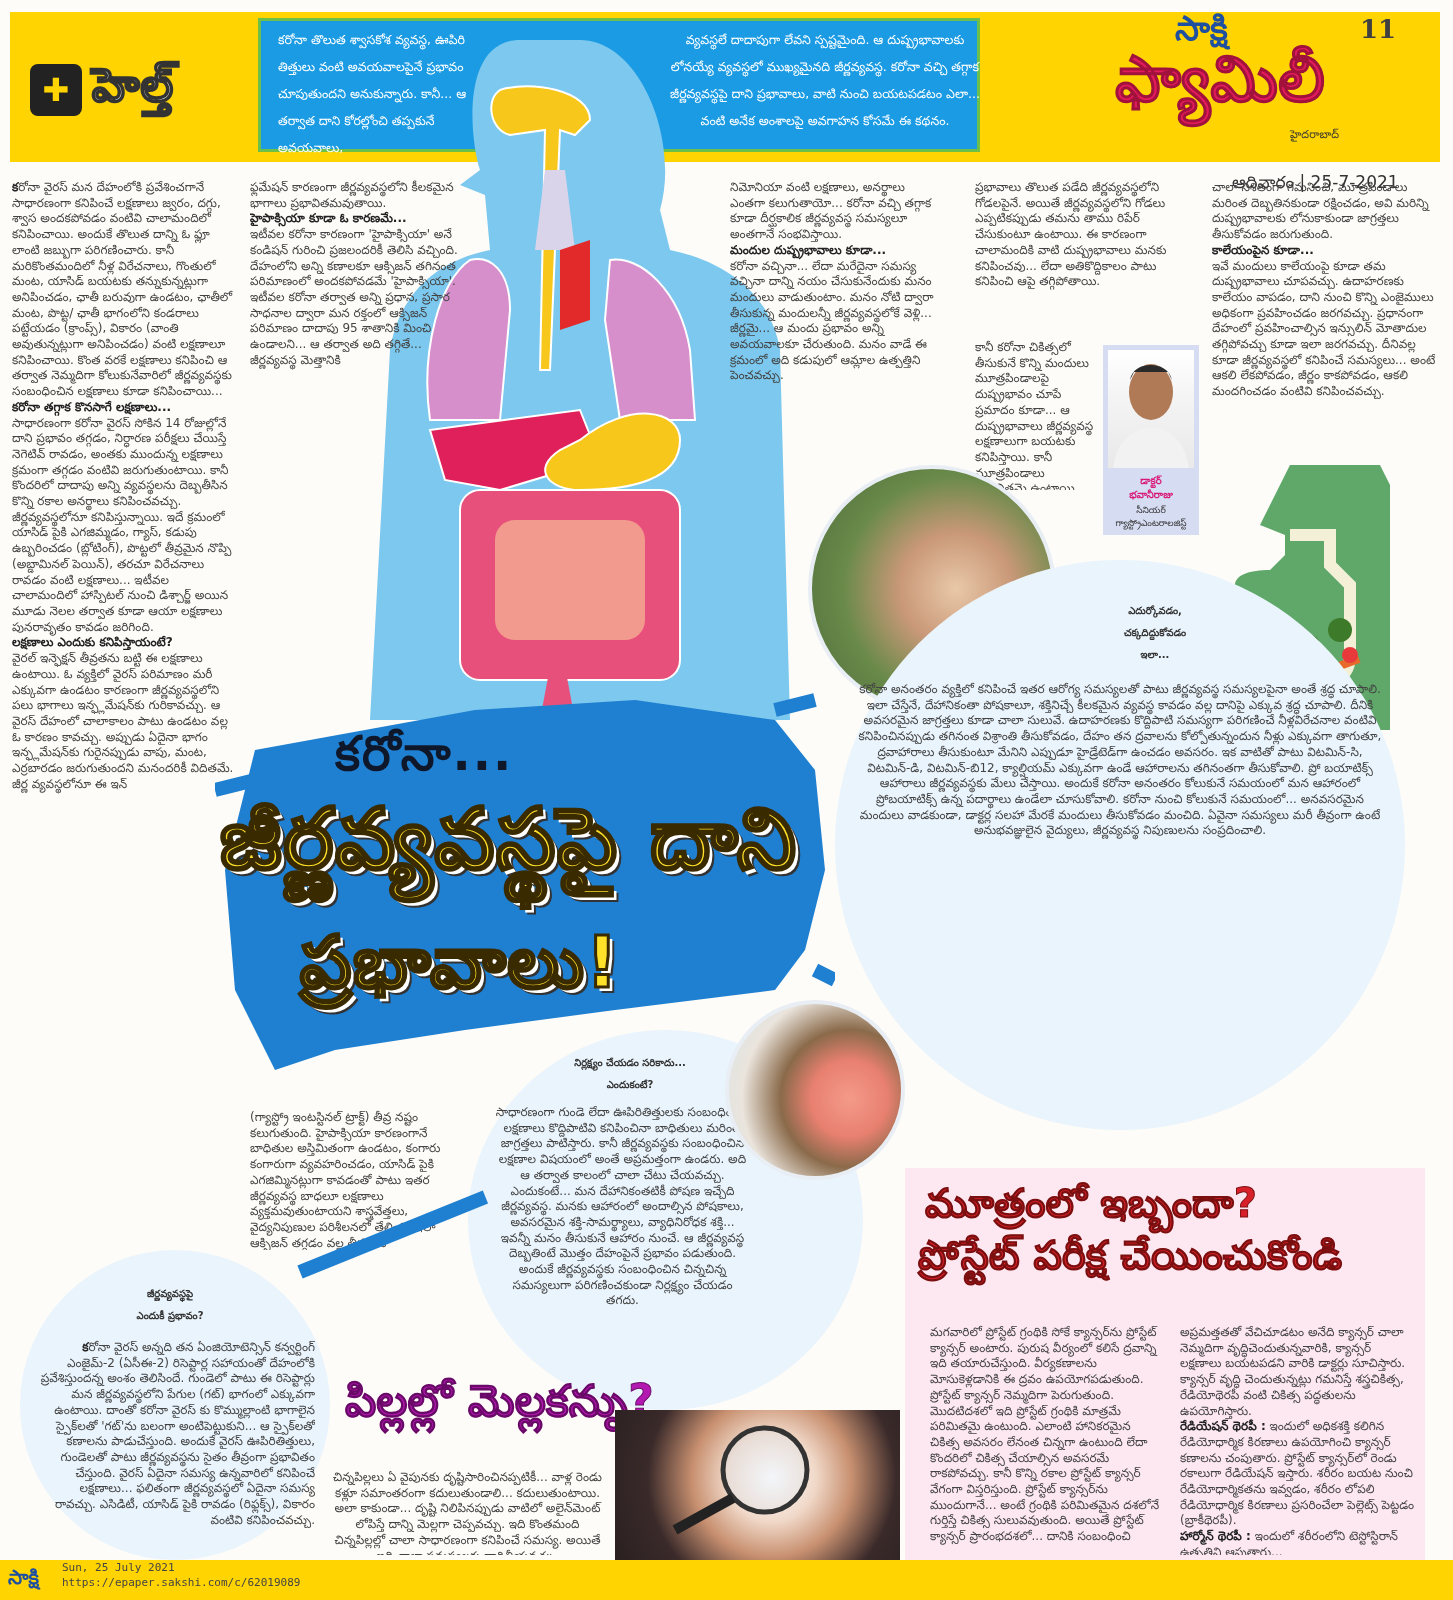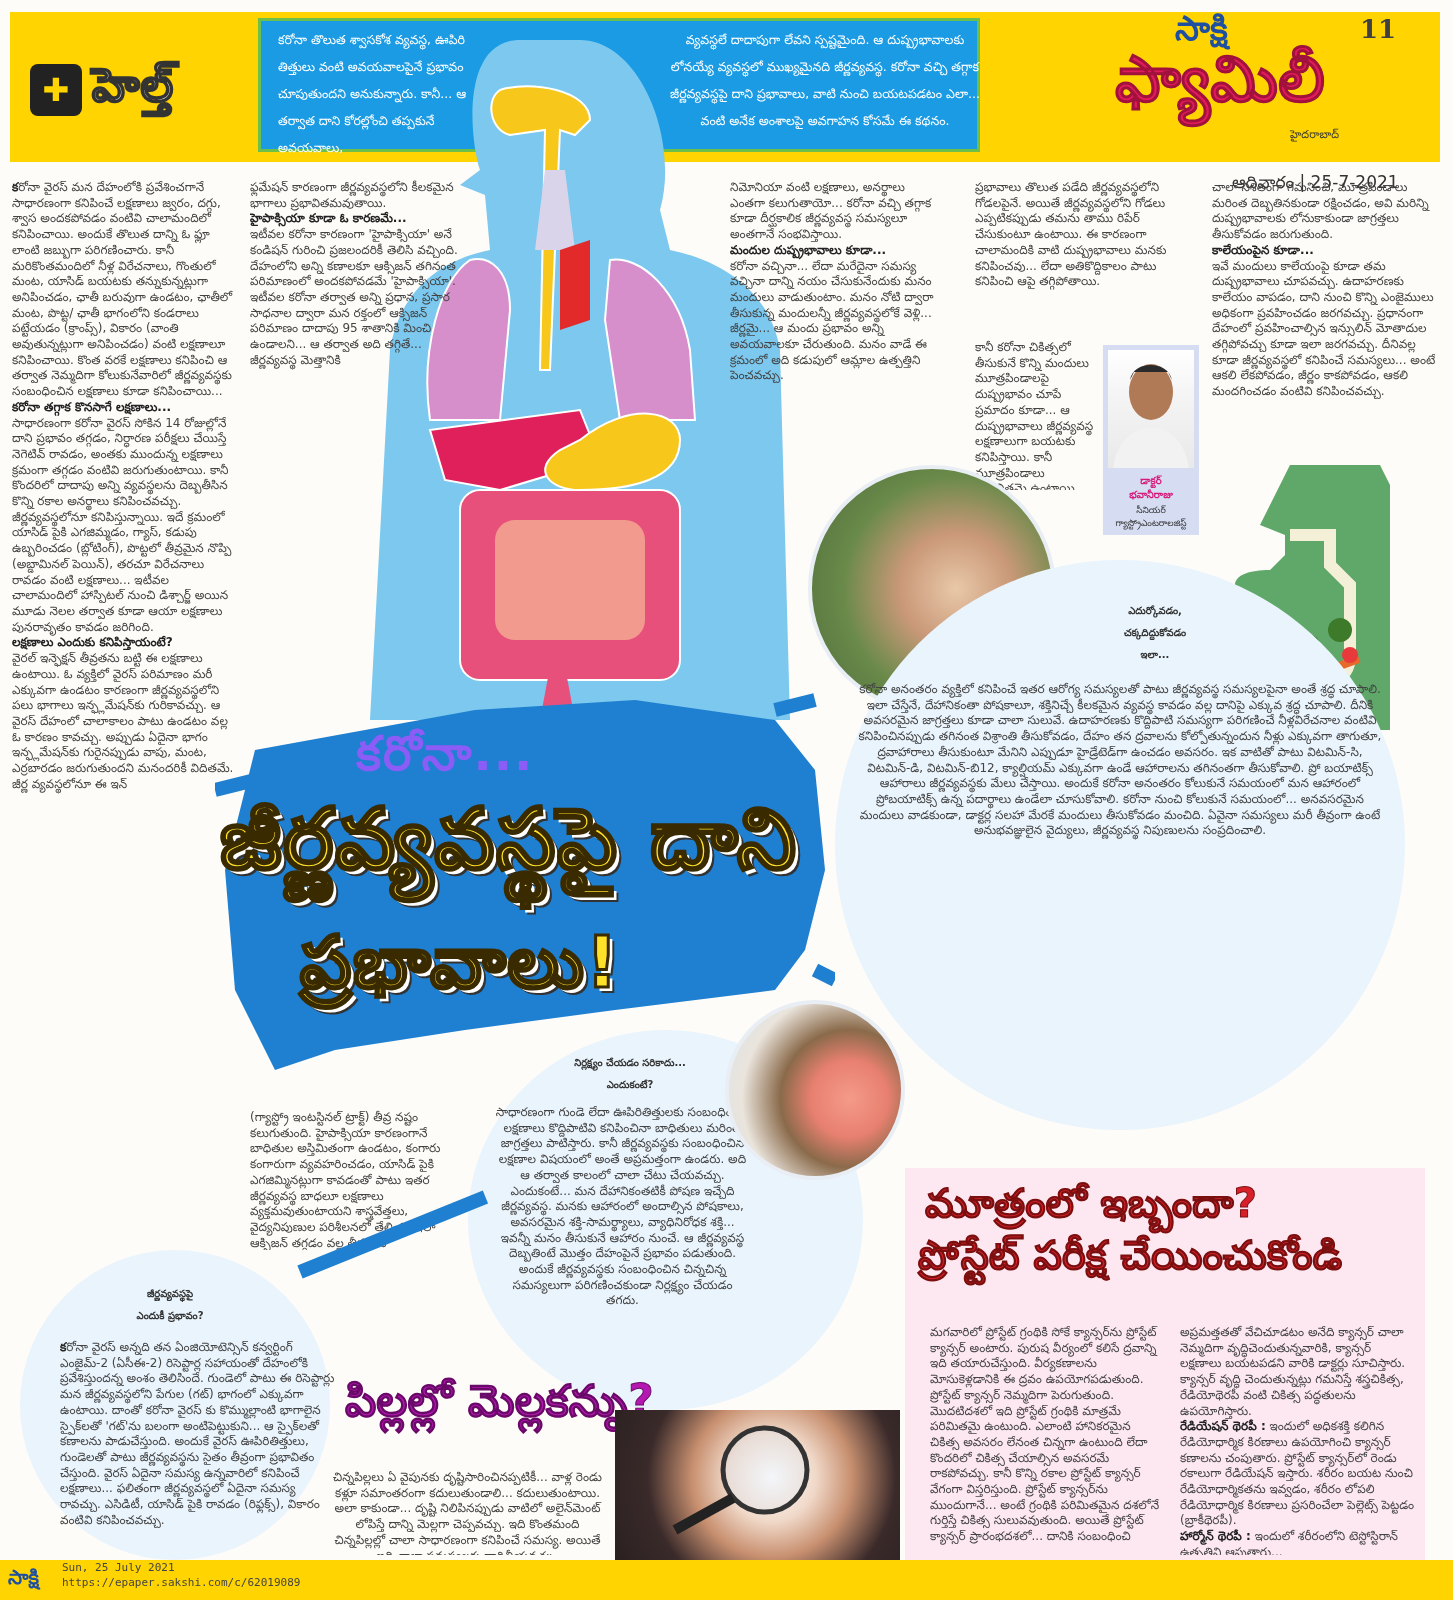--- a/index.html
+++ b/index.html
@@ -21,21 +21,21 @@
   .edition-date{left:1232px;top:140px;font-size:17px;color:#333;margin-top:32px;}
   
   .body-silhouette{left:360px;top:20px;width:440px;height:700px;}
   
   .col{font-size:12px;line-height:15.7px;color:#444;}
   .col p{margin:0;}
   .col .sub{font-weight:bold;color:#222;}
   .dropcap{font-weight:bold;color:#222;}
   
   .headline-splash{left:215px;top:690px;width:620px;height:400px;}
-  .kicker{left:335px;top:725px;font-size:48px;font-weight:bold;color:#8b5cf6;letter-spacing:2px;margin-left:21px;}
+  .kicker{left:335px;top:725px;font-size:48px;font-weight:bold;color:#0f172a;letter-spacing:2px;}
   .headline-line1{left:220px;top:790px;font-size:84px;font-weight:bold;color:#ffe12a;-webkit-text-stroke:3px #3a2a00;text-shadow:4px 4px 0 #fff,6px 6px 0 #333;letter-spacing:2px;}
   .headline-line2{left:300px;top:920px;font-size:72px;font-weight:bold;color:#ffe12a;-webkit-text-stroke:3px #3a2a00;text-shadow:4px 4px 0 #fff,6px 6px 0 #333;letter-spacing:2px;}
   
   .photo-circle{border-radius:50%;overflow:hidden;border:4px solid #e8eef4;box-sizing:border-box;}
   .bubble{border-radius:50%;background:#eaf4fc;}
   .circle-heading{font-weight:bold;color:#333;text-align:center;font-size:10px;line-height:22px;}
   
   .prostate-box{left:905px;top:1168px;width:520px;height:392px;background:#fde8f2;}
   .prostate-title1{left:925px;top:1180px;font-size:40px;font-weight:bold;color:#d8202a;-webkit-text-stroke:1px #7a0f10;}
   .prostate-title2{left:918px;top:1232px;font-size:40px;font-weight:bold;color:#d8202a;-webkit-text-stroke:1px #7a0f10;}
@@ -170,21 +170,21 @@
   <div>ఎందుకంటే?</div>
 </div>
 <div class="abs col" style="left:495px;top:1105px;width:255px;height:255px;overflow:hidden;text-align:center;">సాధారణంగా గుండె లేదా ఊపిరితిత్తులకు సంబంధించిన లక్షణాలు కొద్దిపాటివి కనిపించినా బాధితులు మరింత జాగ్రత్తలు పాటిస్తారు. కానీ జీర్ణవ్యవస్థకు సంబంధించిన లక్షణాల విషయంలో అంతే అప్రమత్తంగా ఉండరు. అది ఆ తర్వాత కాలంలో చాలా చేటు చేయవచ్చు. ఎందుకంటే... మన దేహానికంతటికీ పోషణ ఇచ్చేది జీర్ణవ్యవస్థ. మనకు ఆహారంలో అందాల్సిన పోషకాలు, అవసరమైన శక్తి-సామర్థ్యాలు, వ్యాధినిరోధక శక్తి... ఇవన్నీ మనం తీసుకునే ఆహారం నుంచే. ఆ జీర్ణవ్యవస్థ దెబ్బతింటే మొత్తం దేహంపైనే ప్రభావం పడుతుంది. అందుకే జీర్ణవ్యవస్థకు సంబంధించిన చిన్నచిన్న సమస్యలుగా పరిగణించకుండా నిర్లక్ష్యం చేయడం తగదు.</div>
 <div class="abs photo-circle" style="left:725px;top:1000px;width:180px;height:180px;background:radial-gradient(circle at 70% 55%,#f49a8a 0%,#e88070 25%,#8a6a4a 45%,#eae4dc 70%,#d8e4ea 100%);"></div>
 
 <div class="abs bubble" style="left:20px;top:1250px;width:310px;height:310px;"></div>
 <div class="abs circle-heading" style="left:60px;top:1283px;width:220px;">
   <div>జీర్ణవ్యవస్థపై</div>
   <div>ఎందుకీ ప్రభావం?</div>
 </div>
-<div class="abs col" style="left:40px;top:1340px;width:275px;height:210px;overflow:hidden;text-align:left;margin-left:20px;">
+<div class="abs col" style="left:40px;top:1340px;width:275px;height:210px;overflow:hidden;text-align:right;">
   <span class="dropcap">క</span><span>రోనా వైరస్ అన్నది తన ఏంజియోటెన్సిన్ కన్వర్టింగ్ ఎంజైమ్-2 (ఏసీఈ-2) రిసెప్టార్ల సహాయంతో దేహంలోకి ప్రవేశిస్తుందన్న అంశం తెలిసిందే. గుండెలో పాటు ఈ రిసెప్టార్లు మన జీర్ణవ్యవస్థలోని పేగుల (గట్) భాగంలో ఎక్కువగా ఉంటాయి. దాంతో కరోనా వైరస్ కు కొమ్ముల్లాంటి భాగాలైన స్పైక్‌లతో 'గట్'ను బలంగా అంటిపెట్టుకుని... ఆ స్పైక్‌లతో కణాలను పాడుచేస్తుంది. అందుకే వైరస్ ఊపిరితిత్తులు, గుండెలతో పాటు జీర్ణవ్యవస్థను సైతం తీవ్రంగా ప్రభావితం చేస్తుంది. వైరస్ ఏదైనా సమస్య ఉన్నవారిలో కనిపించే లక్షణాలు... ఫలితంగా జీర్ణవ్యవస్థలో ఏదైనా సమస్య రావచ్చు. ఎసిడిటీ, యాసిడ్ పైకి రావడం (రిఫ్లక్స్), వికారం వంటివి కనిపించవచ్చు.</span>
 </div>
 <div class="abs" style="left:300px;top:1265px;width:200px;height:14px;background:#1f7fd0;transform:rotate(-22deg);transform-origin:left center;"></div>
 
 <div class="abs prostate-box"></div>
 <div class="abs prostate-title1">మూత్రంలో ఇబ్బందా?</div>
 <div class="abs prostate-title2">ప్రోస్టేట్ పరీక్ష చేయించుకోండి</div>
 <div class="abs col" style="left:930px;top:1325px;width:230px;height:230px;overflow:hidden;">మగవారిలో ప్రోస్టేట్ గ్రంథికి సోకే క్యాన్సర్‌ను ప్రోస్టేట్ క్యాన్సర్ అంటారు. పురుష వీర్యంలో కలిసే ద్రవాన్ని ఇది తయారుచేస్తుంది. వీర్యకణాలను మోసుకెళ్లడానికి ఈ ద్రవం ఉపయోగపడుతుంది. ప్రోస్టేట్ క్యాన్సర్ నెమ్మదిగా పెరుగుతుంది. మొదటిదశలో ఇది ప్రోస్టేట్ గ్రంథికి మాత్రమే పరిమితమై ఉంటుంది. ఎలాంటి హానికరమైన చికిత్స అవసరం లేనంత చిన్నగా ఉంటుంది లేదా కొందరిలో చికిత్స చేయాల్సిన అవసరమే రాకపోవచ్చు. కానీ కొన్ని రకాల ప్రోస్టేట్ క్యాన్సర్ వేగంగా విస్తరిస్తుంది. ప్రోస్టేట్ క్యాన్సర్‌ను ముందుగానే... అంటే గ్రంథికి పరిమితమైన దశలోనే గుర్తిస్తే చికిత్స సులువవుతుంది. అయితే ప్రోస్టేట్ క్యాన్సర్ ప్రారంభదశలో... దానికి సంబంధించి</div>
 <div class="abs col" style="left:1180px;top:1325px;width:235px;height:230px;overflow:hidden;">
   <p>అప్రమత్తతతో వేచిచూడటం అనేది క్యాన్సర్ చాలా నెమ్మదిగా వృద్ధిచెందుతున్నవారికి, క్యాన్సర్ లక్షణాలు బయటపడని వారికి డాక్టర్లు సూచిస్తారు. క్యాన్సర్ వృద్ధి చెందుతున్నట్లు గమనిస్తే శస్త్రచికిత్స, రేడియోథెరపీ వంటి చికిత్స పద్ధతులను ఉపయోగిస్తారు.</p>

